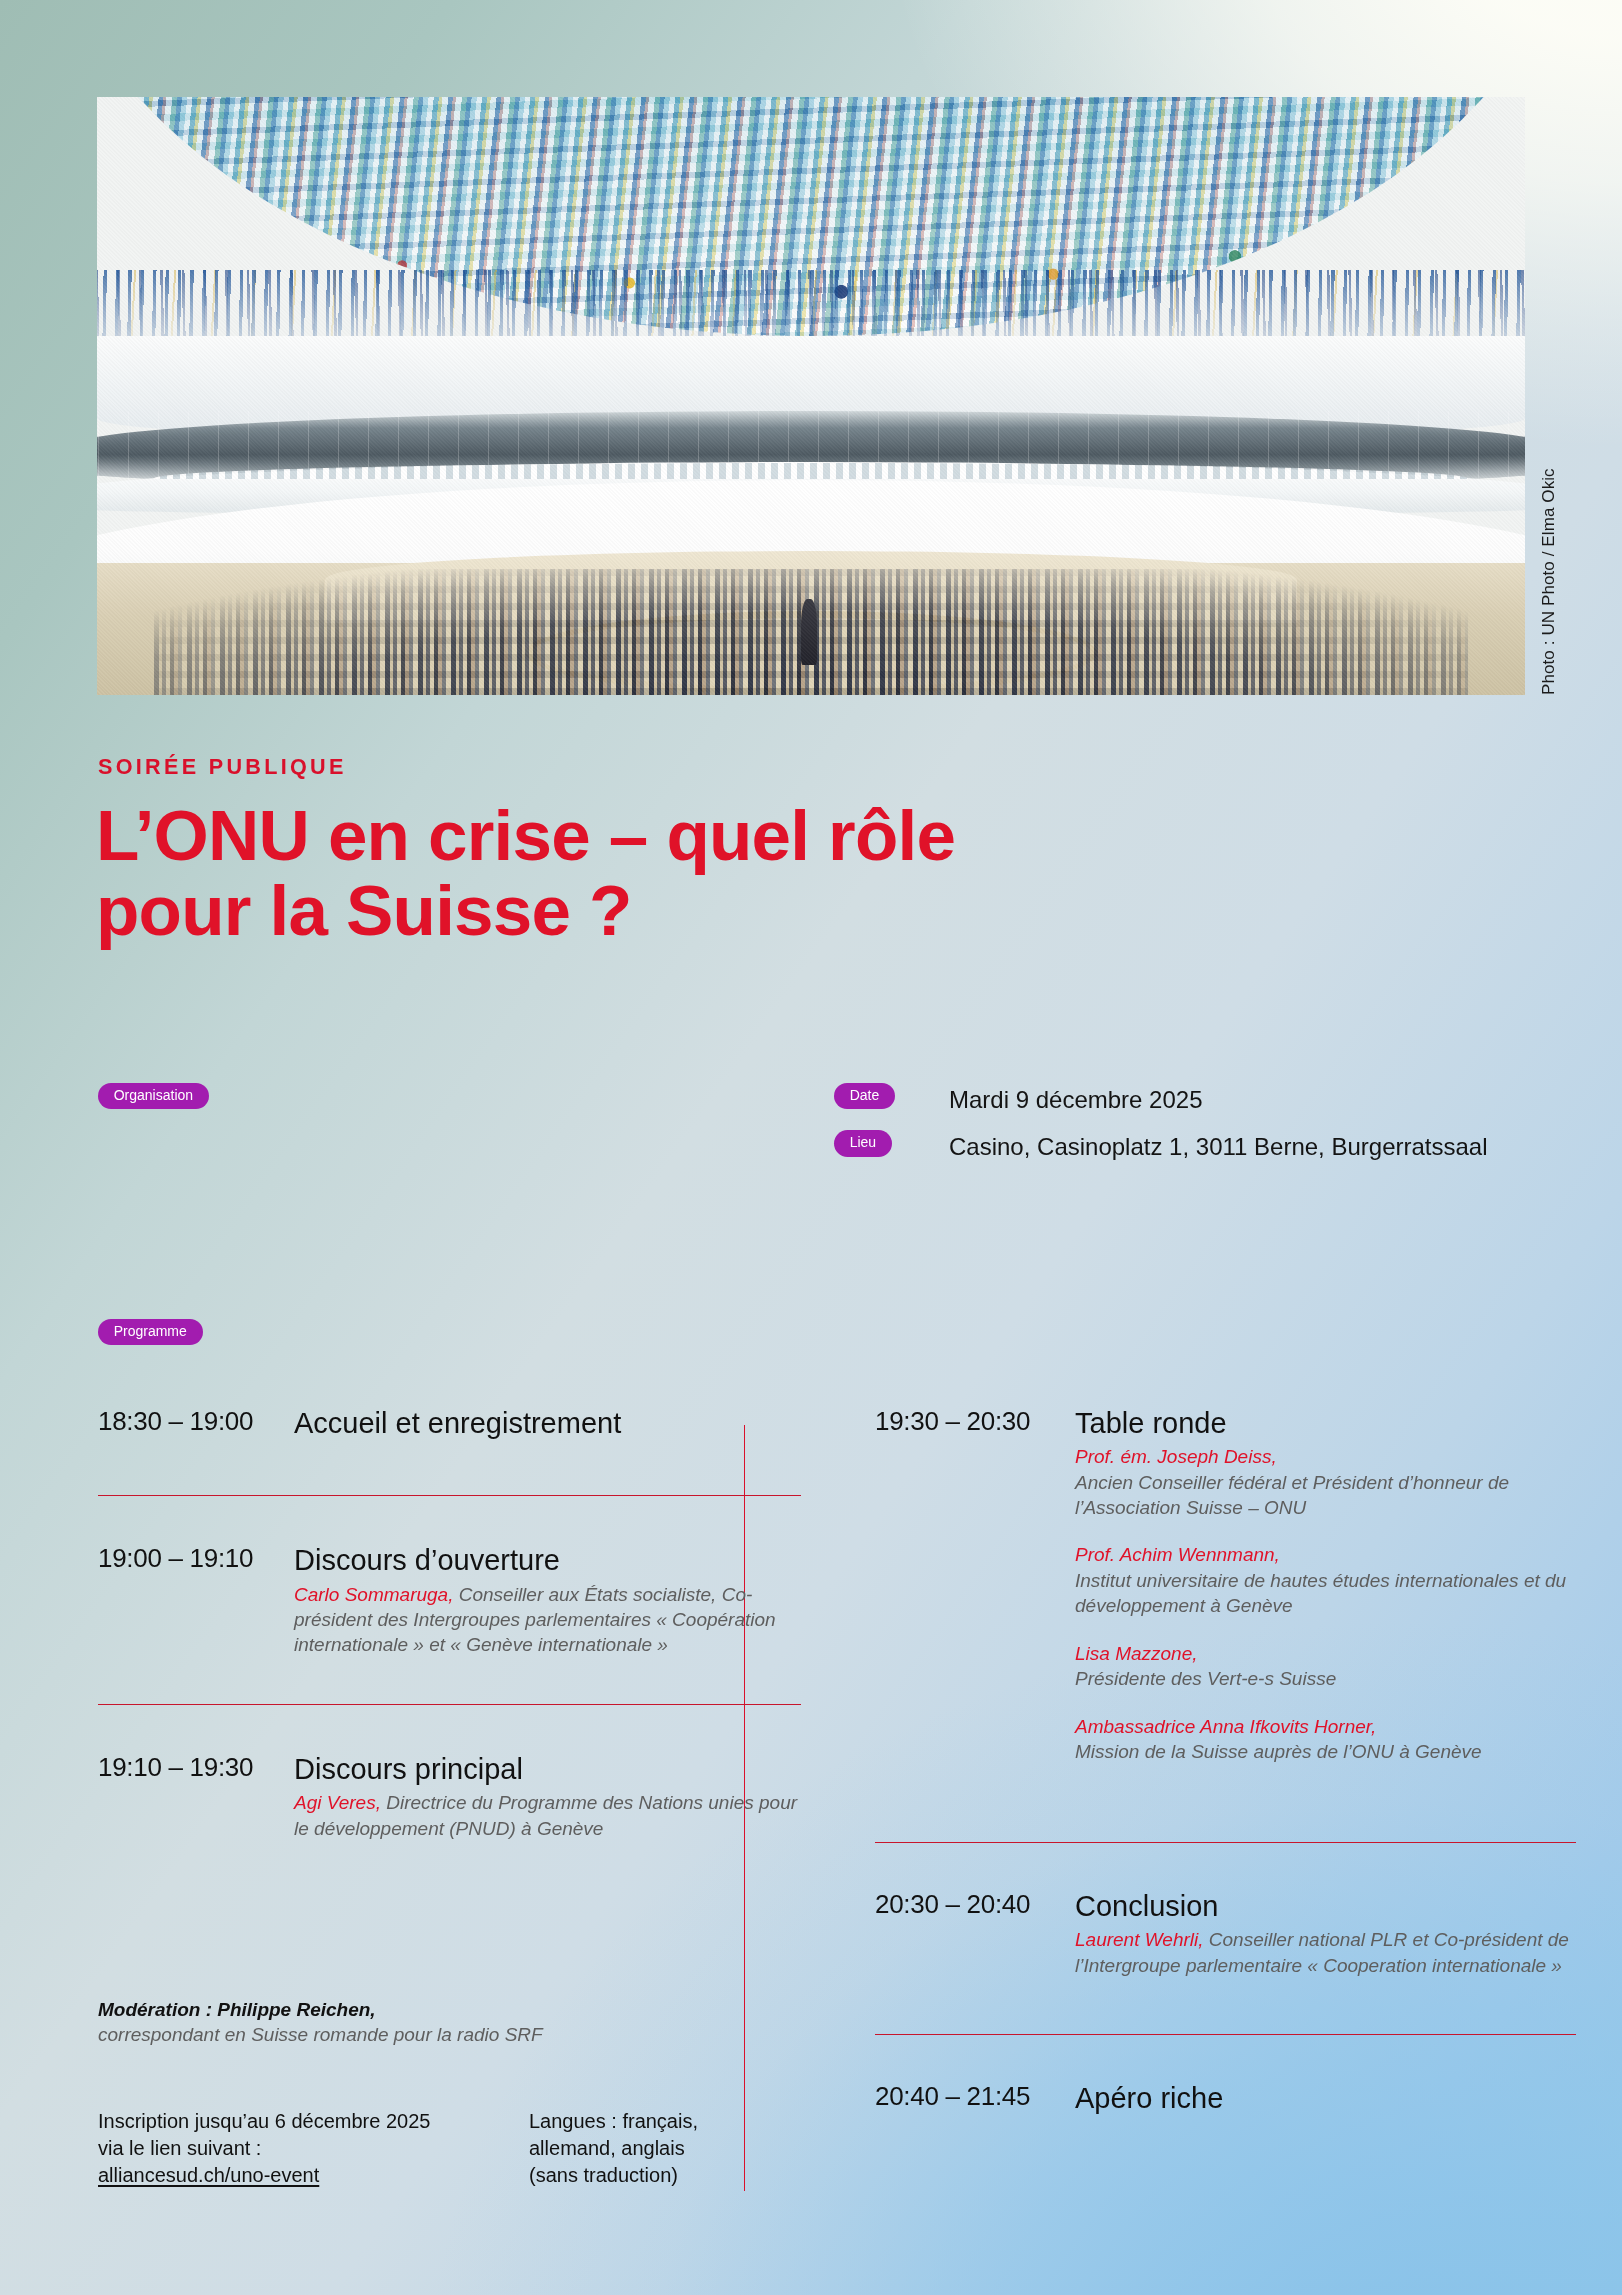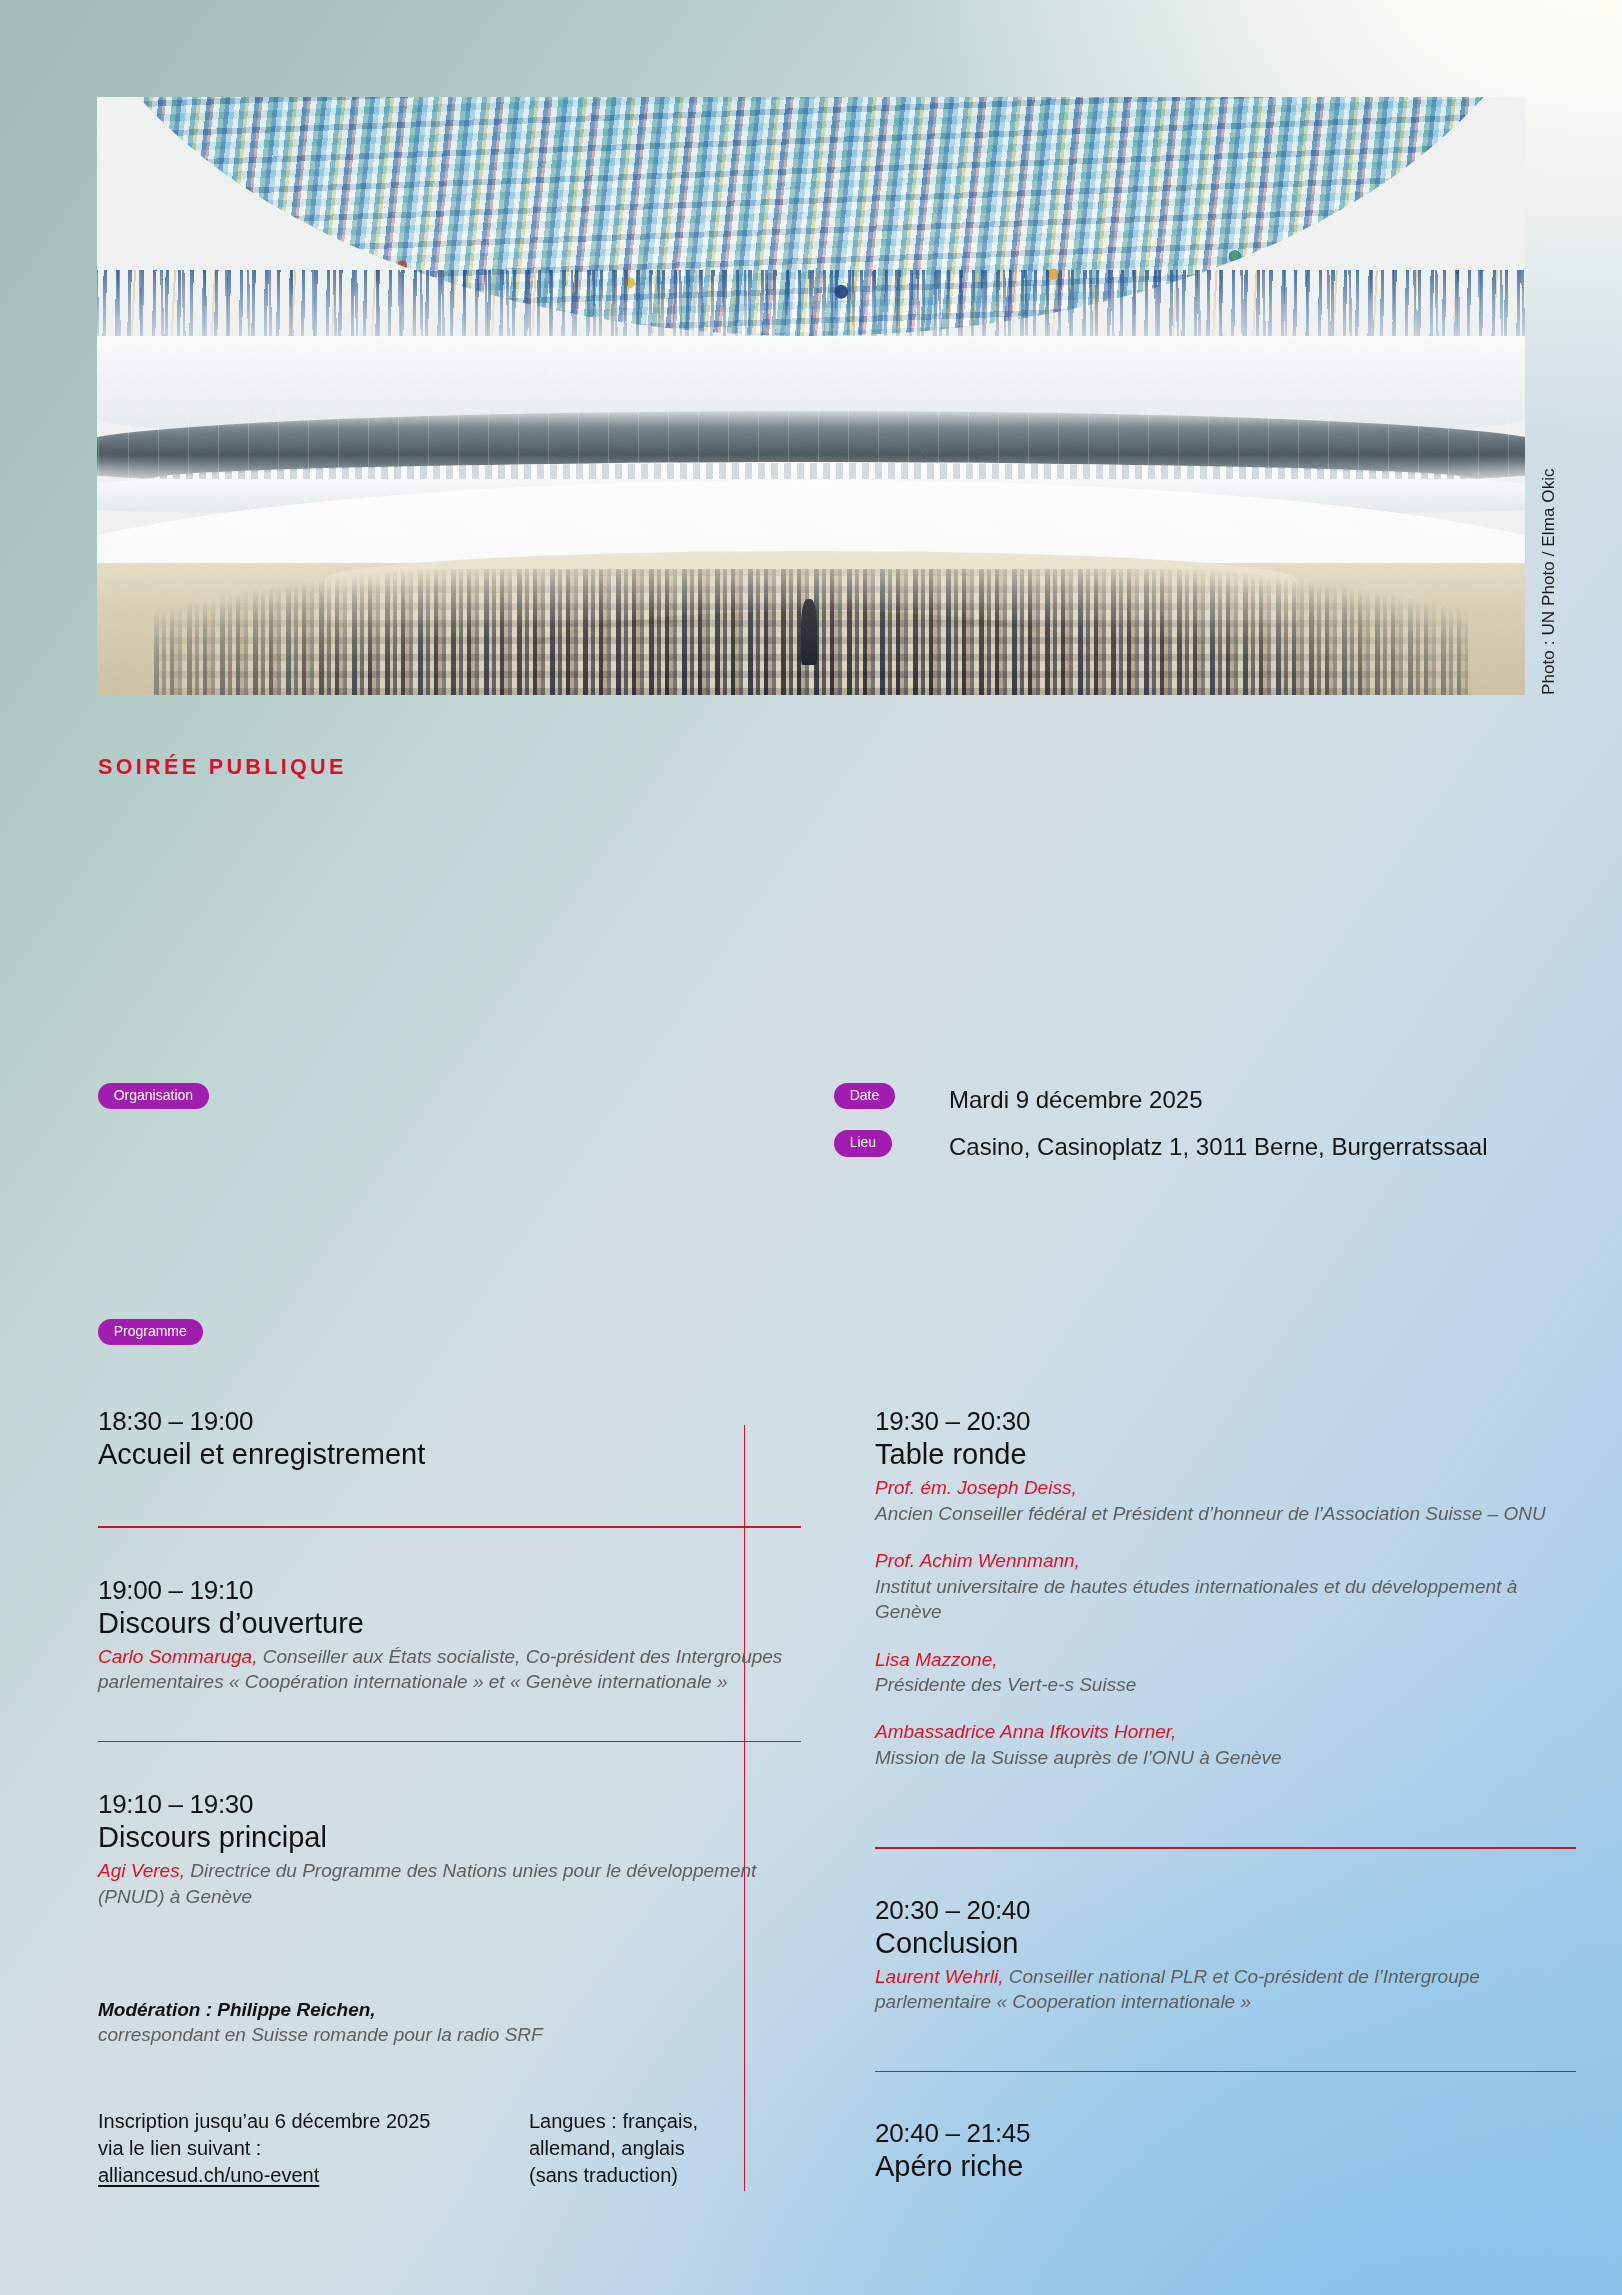--- a/index.html
+++ b/index.html
@@ -211,21 +211,21 @@
   .vrule {
     position:absolute; left:744px; top:1425px;
     width:1.3px; height:766px; background:#d9102b;
   }
   .col { position:absolute; top:0; }
   .col-l { left:0; width:703px; }
   .col-r { left:777px; width:701px; }
 
   .hr { height:1.3px; background:#c8152c; width:100%; }
 
-  .item { display:flex; align-items:flex-start;flex-direction:column; }
+  .item { display:flex; align-items:flex-start; }
   .time {
     width:196px; flex:none;
     font-size:26px; color:#111; line-height:1.2;
     letter-spacing:-0.3px;
   }
   .col-r .time { width:200px; }
   .body { flex:1; }
   .title {
     font-size:29px; color:#111; line-height:1.18; margin-bottom:3.9px;
   }
@@ -277,20 +277,24 @@
       <div class="desk-ring"></div>
       <div class="crowd"></div>
       <div class="podium-person"></div>
       <div class="photo-grain"></div>
     </div>
   </div>
 
   <div class="photo-credit">Photo : UN Photo / Elma Okic</div>
 
   <div class="kicker">SOIRÉE PUBLIQUE</div>
+  <div class="headline">
+    <span class="l1">L’ONU en crise – quel rôle</span>
+    <span class="l2">pour la Suisse ?</span>
+  </div>
 
   <div class="meta-left">
     <div class="meta-row">
       <div class="pill-col">
         <span class="pill">Organisation</span>
       </div>
     </div>
   </div>
 
   <div class="meta-right">

